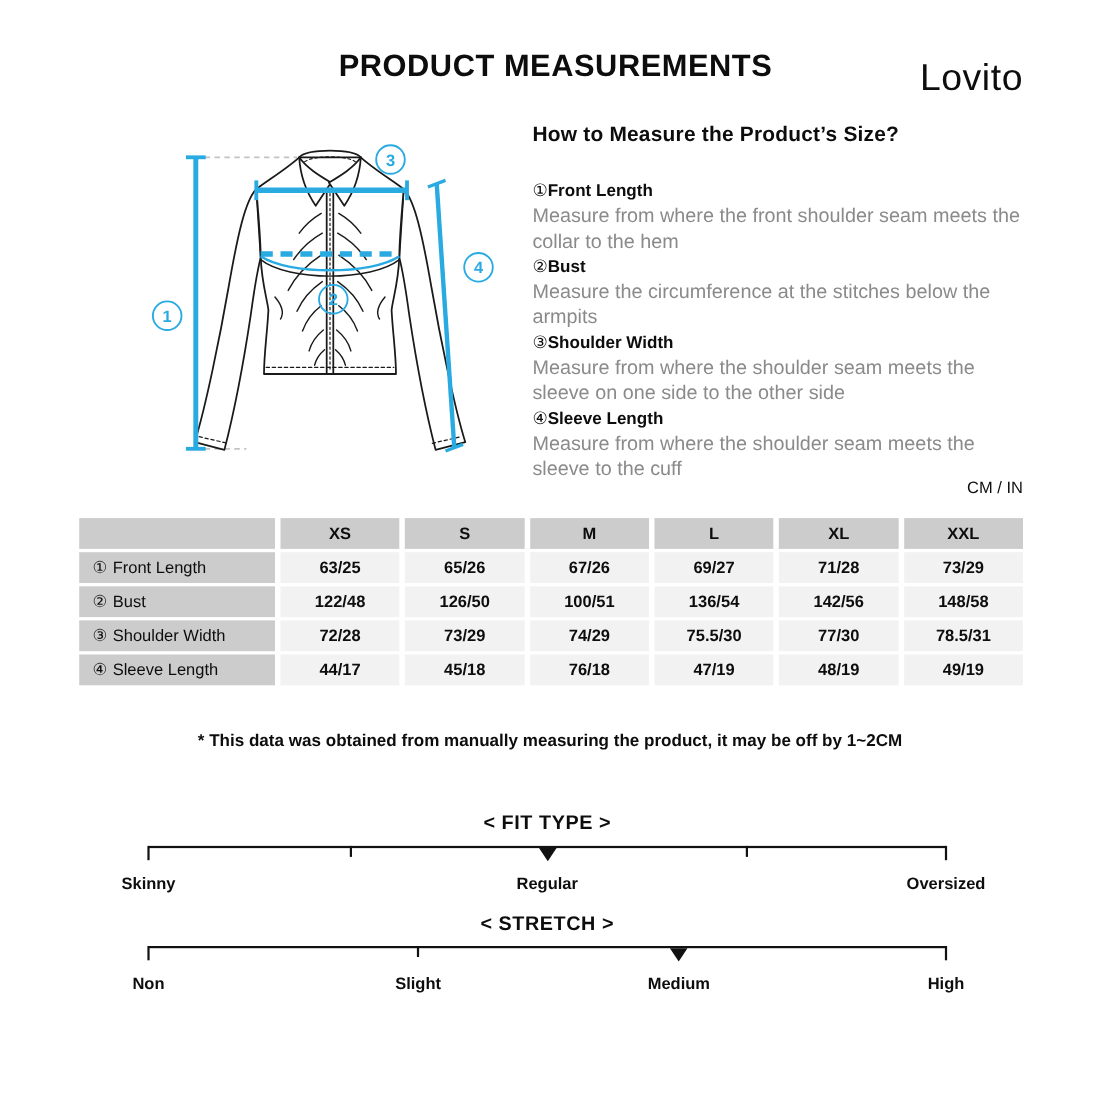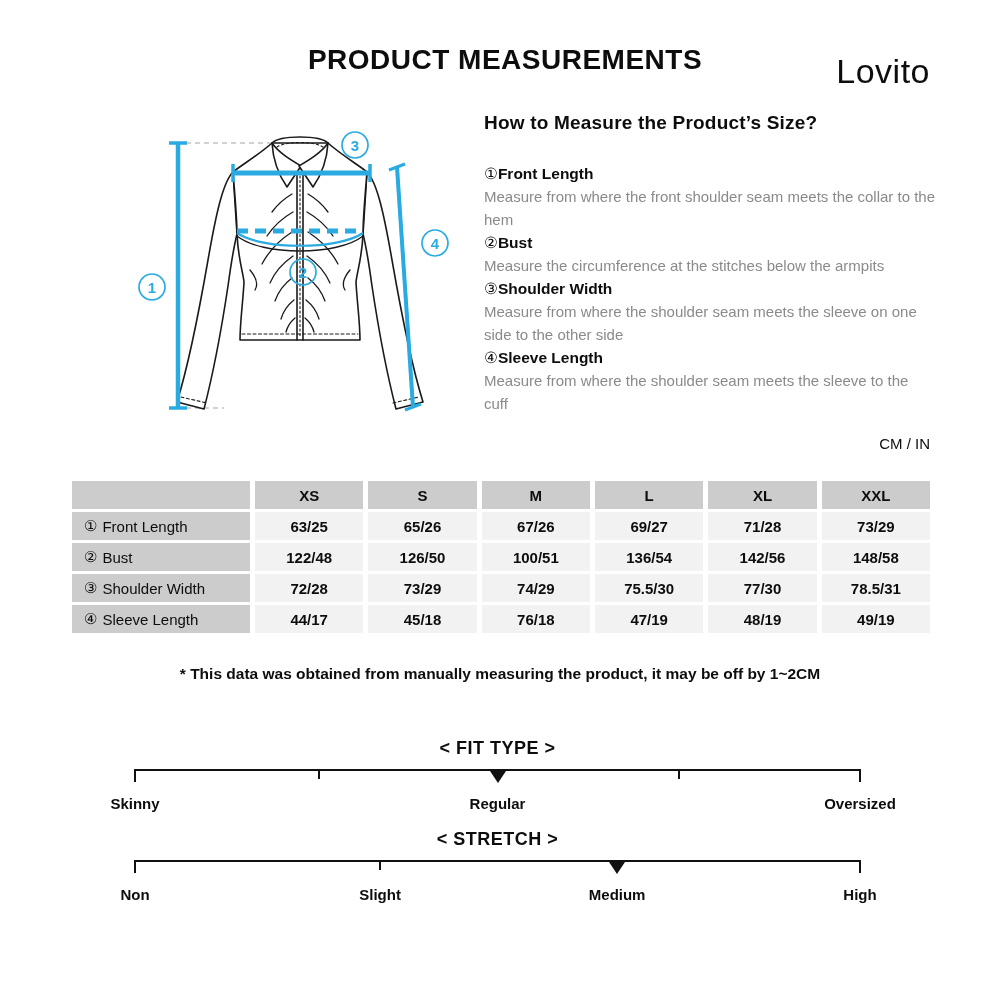--- a/index.html
+++ b/index.html
@@ -11,27 +11,27 @@
   .brand { position:absolute; top:36px; right:70px; font-size:34px; font-weight:400; letter-spacing:.5px;margin-top:16px; }
 
   
   .diagram { position:absolute; left:120px; top:110px; width:350px; height:330px; }
 
   
   .howto { position:absolute; left:484px; top:112px; width:452px; }
   .howto h2 { font-size:19px; font-weight:700; margin-bottom:28px; letter-spacing:.2px; }
   .item-label { font-size:15.5px; font-weight:700; line-height:23px; }
   .item-label .inum { font-weight:400; }
-  .idesc { font-size:15px; color:#8a8a8a; line-height:23px; font-weight:400; }
+  .idesc { font-size:18px; color:#8a8a8a; line-height:23px; font-weight:400; }
 
   
   .units { position:absolute; top:435px; right:70px; font-size:15px; font-weight:400; }
 
   
-  .mtable { position:absolute; top:481px; left:72px; width:858px;
+  .mtable { position:absolute; top:471px; left:72px; width:858px;
             display:grid; grid-template-columns:178px repeat(6, 1fr);
             column-gap:5px; row-gap:3px; grid-auto-rows:28px; }
   .th { background:#cccccc; display:flex; align-items:center; justify-content:center; font-size:15px; font-weight:700; }
   .tl { background:#cccccc; display:flex; align-items:center; padding-left:12px; font-size:15px; font-weight:400; }
   .tl .cnum { margin-right:5px; }
   .td { background:#f2f2f2; display:flex; align-items:center; justify-content:center; font-size:15px; font-weight:700; }
 
   
   .disclaimer { position:absolute; top:665px; left:0; width:100%; text-align:center; font-size:15.5px; font-weight:700; }
 

